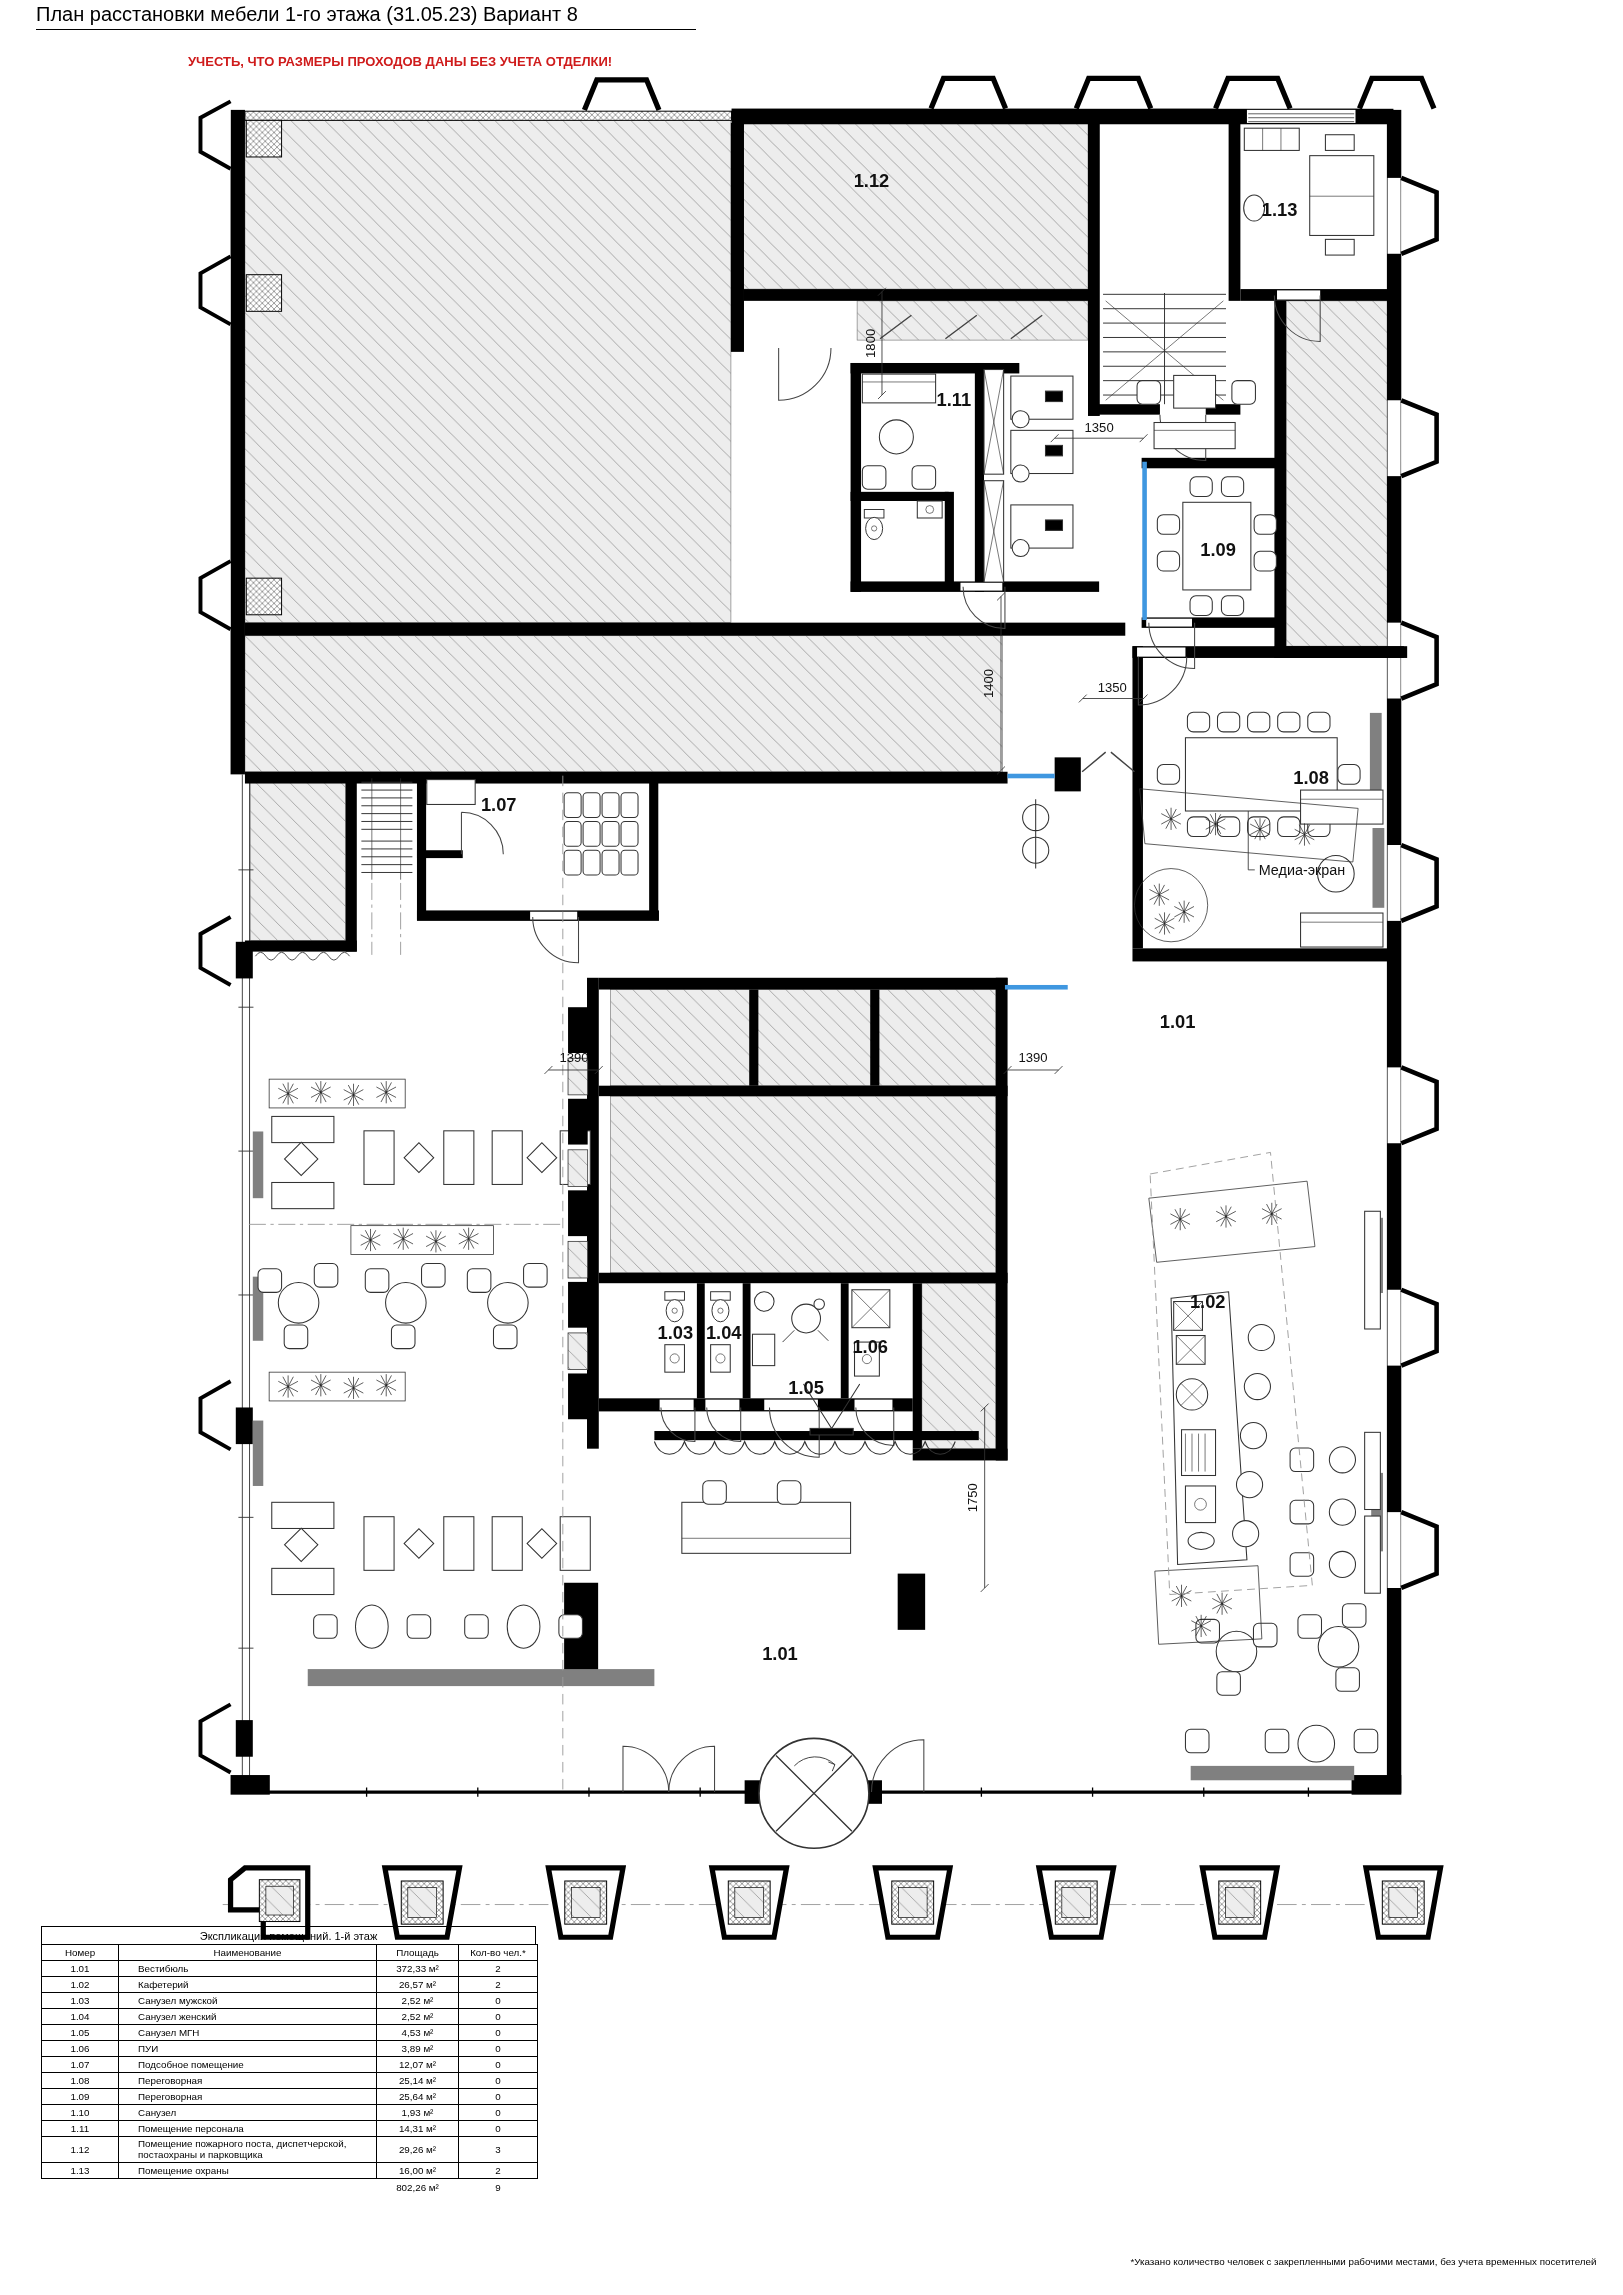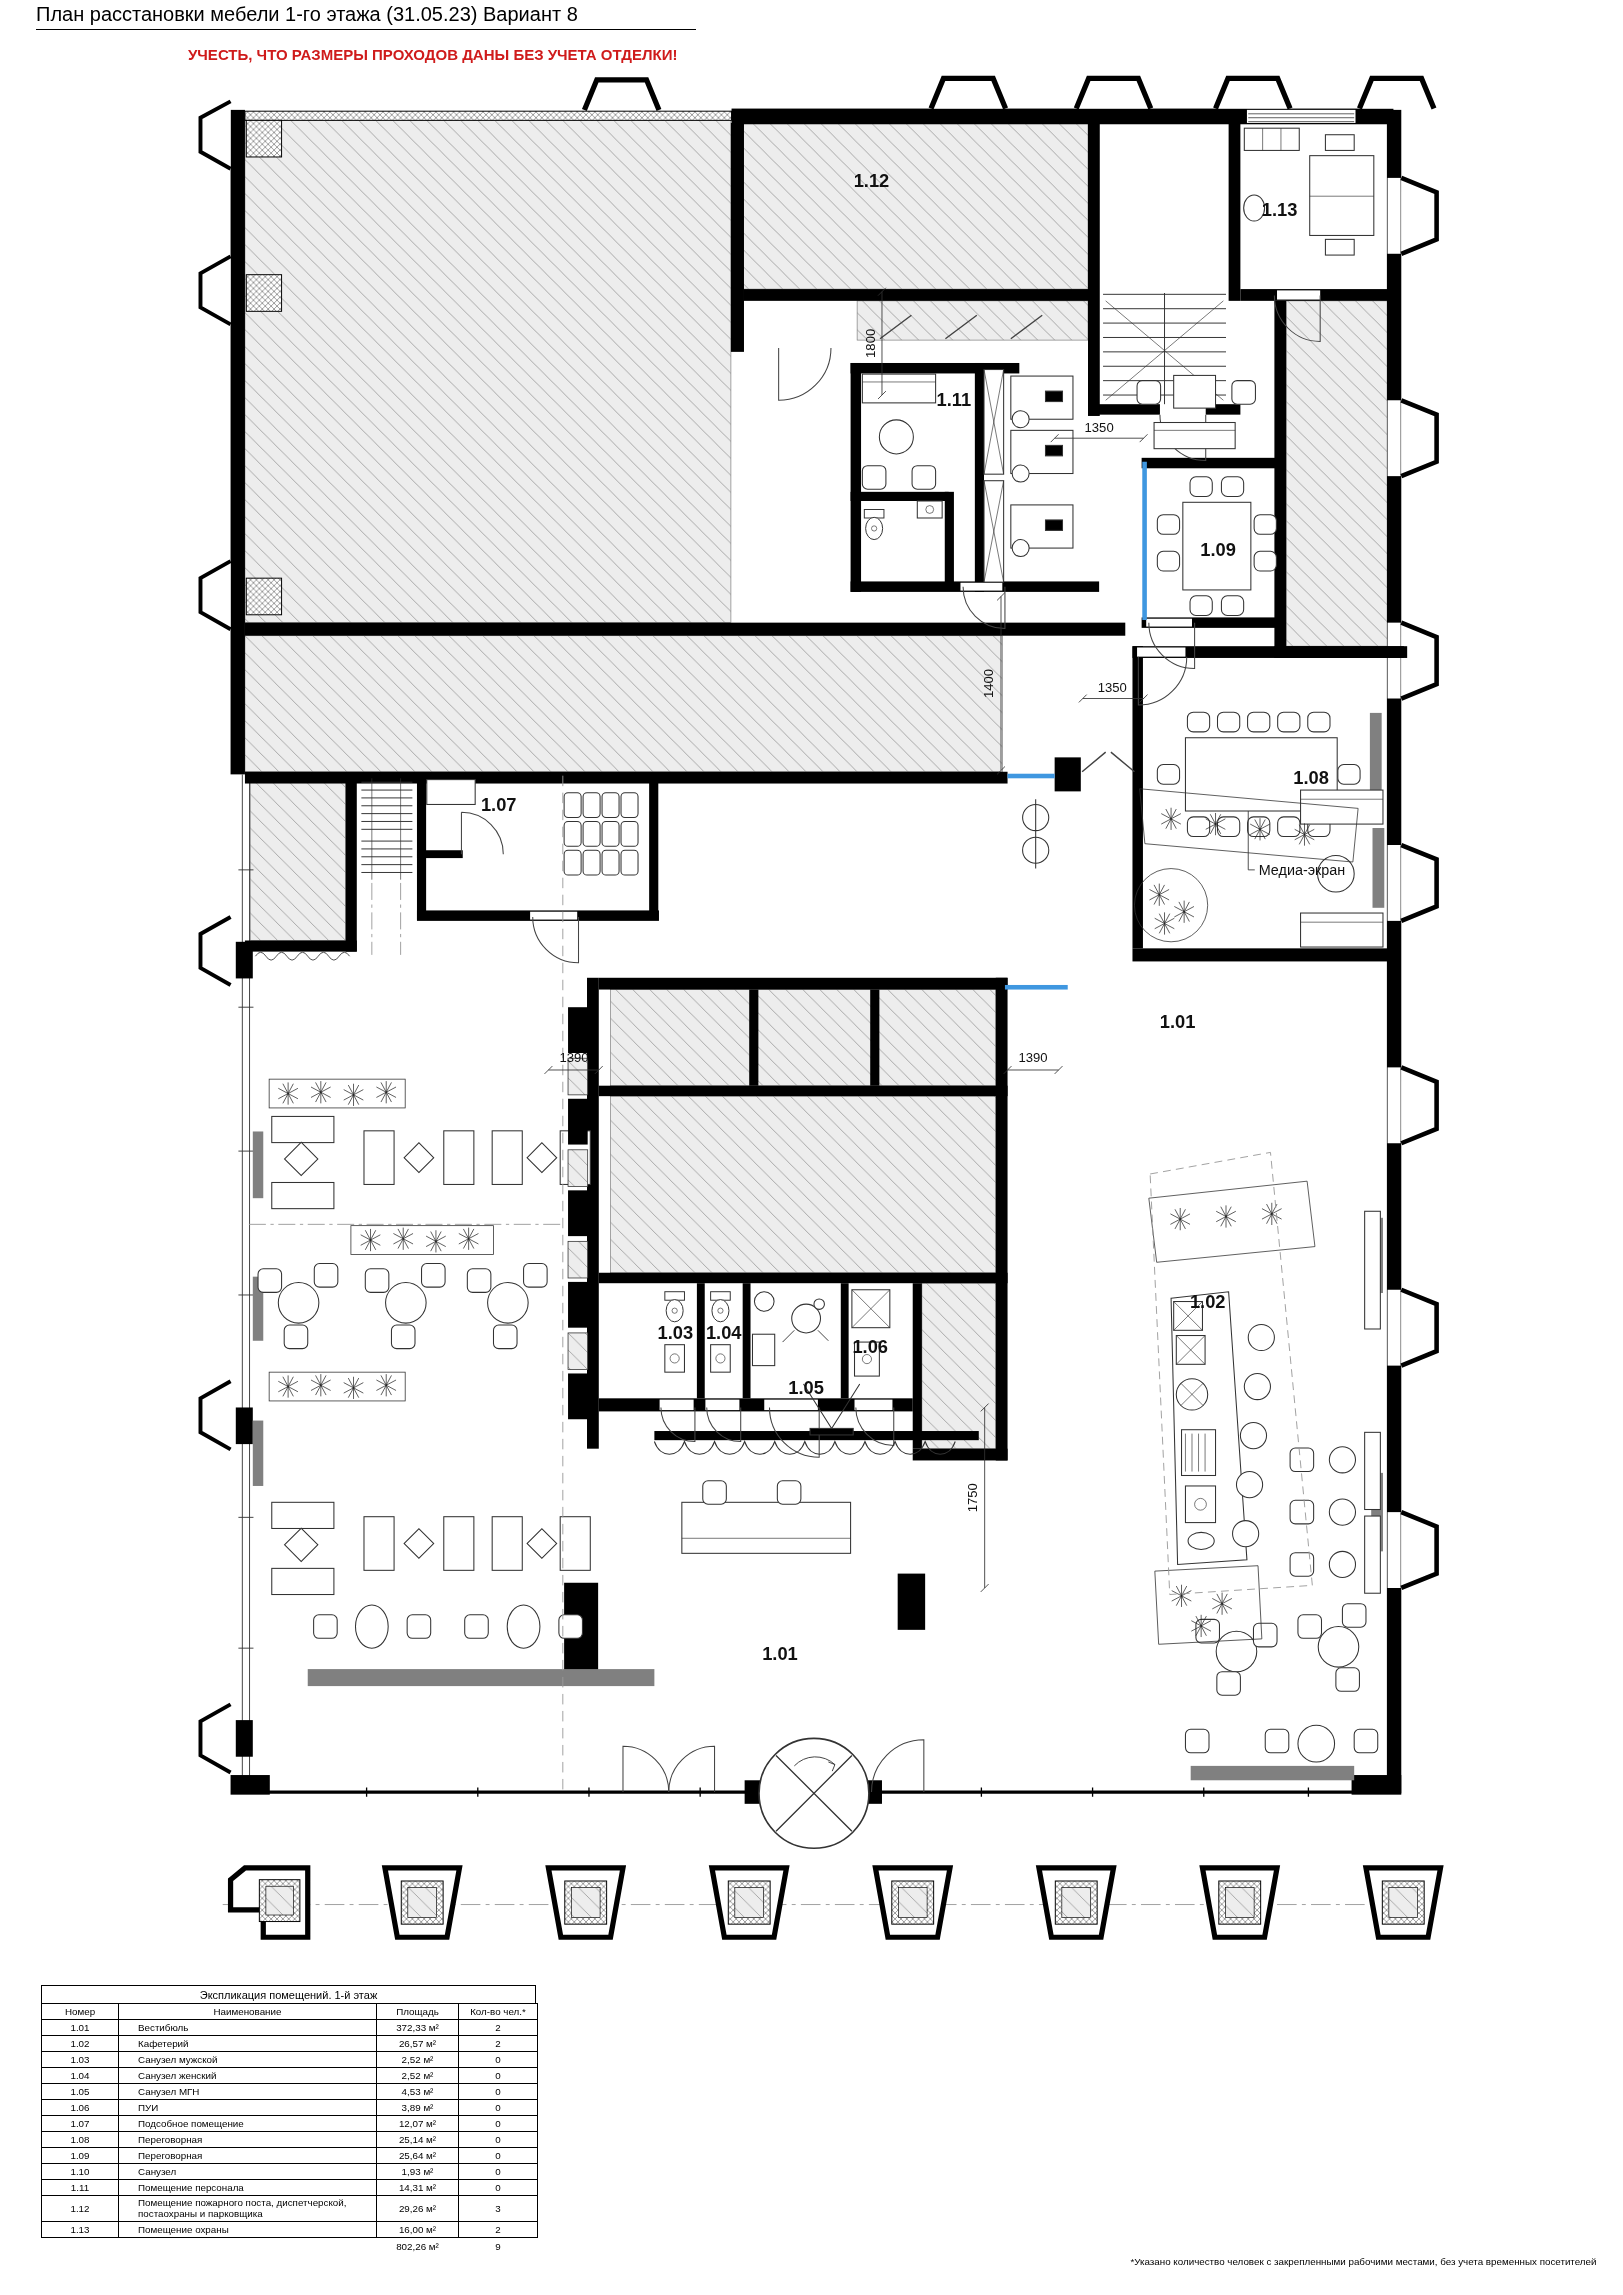--- a/index.html
+++ b/index.html
@@ -1,22 +1,22 @@
 <!DOCTYPE html>
 <html style="font-size:10.5px"><head>
 <meta charset="utf-8">
 <style>
   html,body{margin:0;padding:0;background:#fff;}
   body{width:1624px;height:2295px;position:relative;font-family:"Liberation Sans",sans-serif;color:#000;}
   .abs{position:absolute;}
   #title{left:36px;top:2.6px;font-size:20px;font-weight:400;border-bottom:1.3px solid #000;padding:0 118px 3.9px 0;white-space:nowrap;text-align:center;}
-  #warning{left:188px;top:46px;font-size:15px;font-weight:700;color:#cf1b1b;white-space:nowrap;}
+  #warning{left:188px;top:54px;font-size:13px;font-weight:700;color:#cf1b1b;white-space:nowrap;}
   #plan-svg{left:0;top:0;}
   
-  #expl{left:41px;top:1985px;width:495px;font-size:9.8px;}
+  #expl{left:41px;top:1926px;width:495px;font-size:9.8px;}
   #expl .t-title{border:1px solid #000;border-bottom:none;text-align:center;font-size:11px;padding:2.6px 0;}
   #expl table{border-collapse:collapse;width:100%;table-layout:fixed;}
   #expl td,#expl th{border:0.8px solid #000;padding:1.3px 3.9px;height:12.4px;font-weight:400;}
   #expl th{text-align:center;}
   #expl td.c{text-align:center;}
   #expl td.l{text-align:left;padding-left:19px;}
   #expl tr.total td{border:none;text-align:center;padding-top:2.6px;margin-top:40px;}
   #footnote{right:27.5px;top:2256px;font-size:9.8px;white-space:nowrap;margin-left:48px;}
   svg text{font-family:"Liberation Sans",sans-serif;}
   .rlbl{font-size:28px;font-weight:600;fill:#111;}

